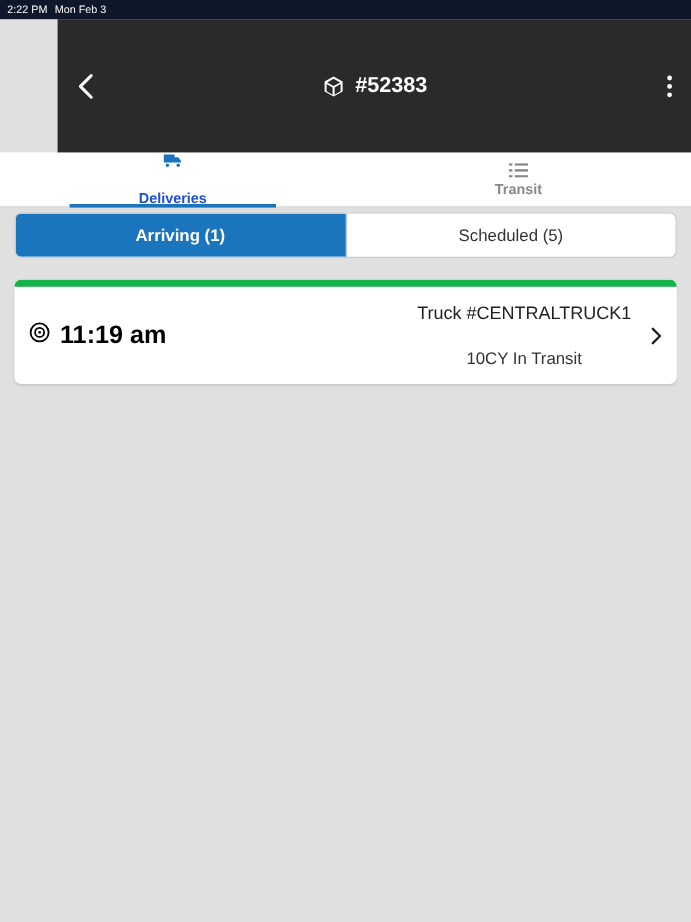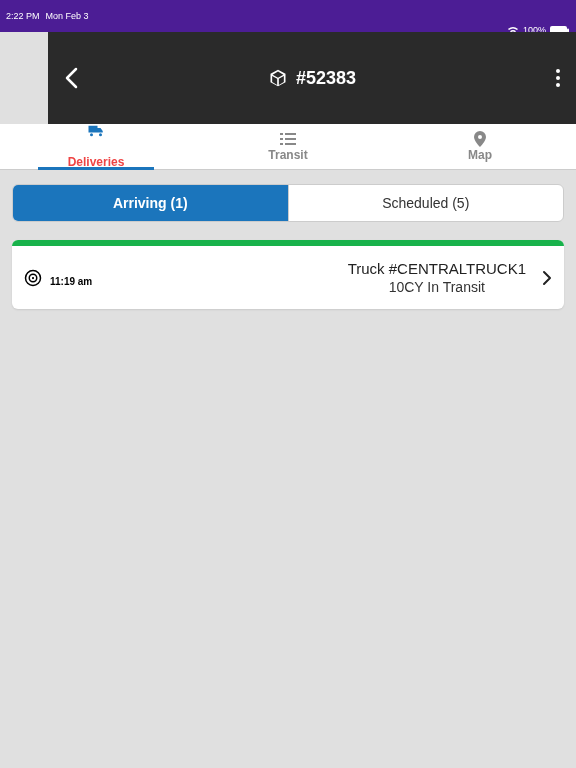--- a/index.html
+++ b/index.html
@@ -1,32 +1,32 @@
 <!DOCTYPE html>
 <html><head>
 <meta charset="utf-8">
 <style>
   * { box-sizing: border-box; margin: 0; padding: 0; }
   html, body { width: 576px; height: 768px; font-family: -apple-system, Helvetica, Arial, sans-serif; background: #e0e0e0; overflow: hidden; }
   .status-bar {
-    height: 32px;
-    background: #4c1d95;
+    height: 16px;
+    background: #0f172a;
     color: #fff;
     display: flex;
     align-items: center;
     justify-content: space-between;
     font-size: 9px;
     padding: 0 6px;
   }
   .status-left { display: flex; gap: 6px; }
   .status-right { display: flex; align-items: center; gap: 4px; margin-top: 28px; }
   .header {
     background: #2a2a2a;
     color: #fff;
-    height: 92px;
+    height: 111px;
     position: relative;
     display: flex;
     flex-direction: row;
     align-items: center;
     justify-content: center;
     margin-left: 48px;
   }
   .back-btn {
     position: absolute;
     left: 16px;
@@ -60,32 +60,32 @@
     display: flex;
     flex-direction: column;
     align-items: center;
     justify-content: center;
     font-size: 12px;
     font-weight: 600;
     color: #888;
     cursor: pointer;
     position: relative;
   }
-  .tab-top.active { color: #ef4444; gap: 16px; }
+  .tab-top.active { color: #1d4ed8; gap: 16px; }
   .tab-top.active::after {
     content: '';
     position: absolute;
     bottom: -1px;
     left: 20%;
     right: 20%;
     height: 3px;
     background: #1b75bc;
   }
   .tab-icon { height: 16px; display: flex; align-items: center; justify-content: center; margin-bottom: 1px; }
-  .content { padding: 14px 12px; }
+  .content { padding: 4px 12px; }
   .seg-control {
     display: flex;
     border: 1px solid #ccc;
     border-radius: 6px;
     overflow: hidden;
     background: #fff;
     height: 38px;
   }
   .seg {
     flex: 1;
@@ -106,23 +106,23 @@
     overflow: hidden;
     box-shadow: 0 1px 2px rgba(0,0,0,0.1);
   }
   .card-stripe { height: 6px; background: #18b24b; }
   .card-body {
     display: flex;
     align-items: center;
     padding: 14px 12px;
     gap: 10px;
   }
-  .card-time { display: flex; align-items: flex-end; gap: 8px; font-weight: 700; font-size: 10px; }
+  .card-time { display: flex; align-items: flex-start; gap: 8px; font-weight: 700; font-size: 21px; }
   .card-right { margin-left: auto; text-align: center; font-size: 15px; color: #222; }
-  .card-right .sub { font-size: 14px; color: #333; margin-top: 2px; }
+  .card-right .sub { font-size: 14px; color: #333; margin-top: 20px; }
   .chevron { margin-left: 6px; }
   svg { display: block; }
 </style>
 </head>
 <body>
 
 <div class="status-bar">
   <div class="status-left">
     <span>2:22 PM</span>
     <span>Mon Feb 3</span>
@@ -178,28 +178,20 @@
       <svg width="16" height="12" viewBox="0 0 16 12">
           <rect x="0" y="0" width="3" height="2" fill="#888"></rect>
           <rect x="5" y="0" width="11" height="2" fill="#888"></rect>
           <rect x="0" y="5" width="3" height="2" fill="#888"></rect>
           <rect x="5" y="5" width="11" height="2" fill="#888"></rect>
           <rect x="0" y="10" width="3" height="2" fill="#888"></rect>
           <rect x="5" y="10" width="11" height="2" fill="#888"></rect>
         </svg>
     </span>
     <span>Transit</span>
-  </div>
-  <div class="tab-top">
-    <span class="tab-icon">
-      <svg width="12" height="16" viewBox="0 0 12 16">
-          <path d="M6 0a6 6 0 00-6 6c0 4 6 10 6 10s6-6 6-10a6 6 0 00-6-6zm0 8a2 2 0 110-4 2 2 0 010 4z" fill="#888"></path>
-        </svg>
-    </span>
-    <span>Map</span>
   </div>
 </div>
 
 <div class="content">
   <div class="seg-control">
     <div class="seg active">
       <span>Arriving (1)</span>
     </div>
     <div class="seg">
       <span>Scheduled (5)</span>

